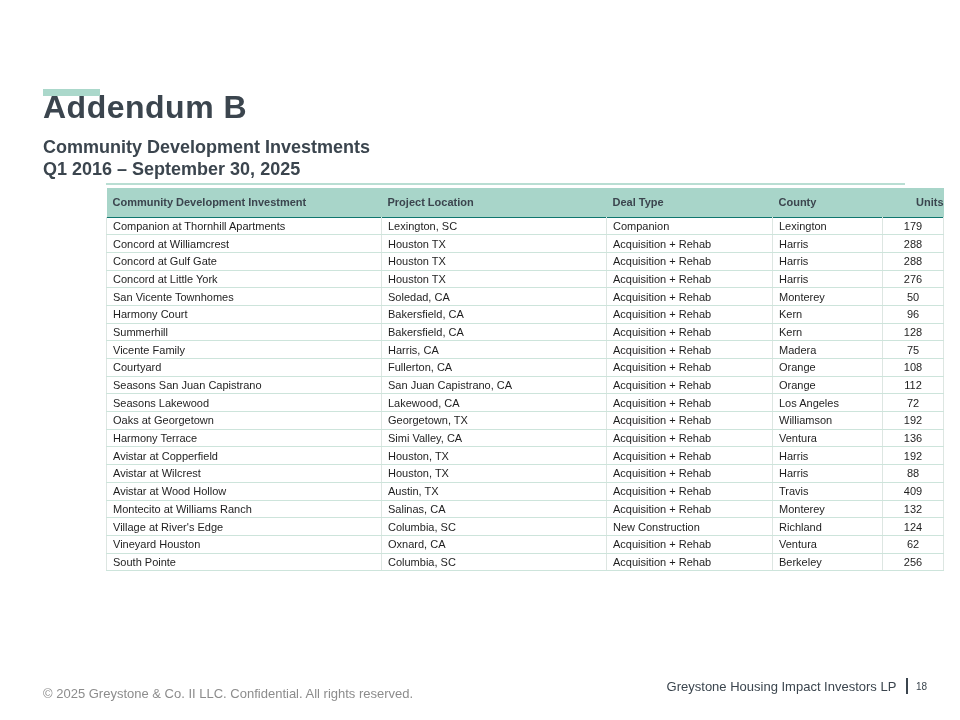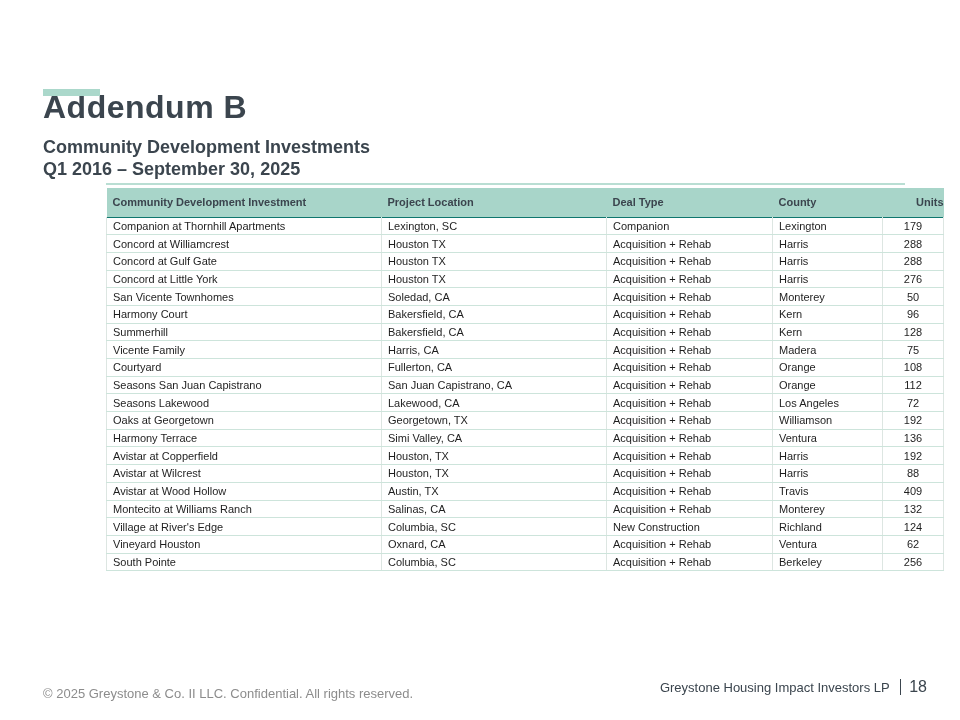--- a/index.html
+++ b/index.html
@@ -32,21 +32,21 @@
   tbody tr:first-child td { border-top:1px solid #0f766e; }
   tbody td.c4 { text-align:center; padding-left:0; }
 
   .footer-copyright { position:absolute; left:43px; top:686px;
                       font-size:13px; color:#8c8c8c; }
   .footer-right { position:absolute; right:33px; top:678px;
                   display:flex; align-items:center; }
   .footer-company { font-size:13px; color:#3b454e; }
   .footer-divider { display:inline-block; width:1.5px; height:16px; background:#3b454e;
                     margin:0 8px 0 10px; }
-  .footer-page { font-size:16px; color:#3b454e; }
+  .footer-page { font-size:10px; color:#3b454e; }
 </style>
 </head>
 <body>
 
 <div class="slide">
 
   <h1 class="page-title">Addendum B</h1>
   <div class="accent-bar"></div>
 
   <div class="subtitle">

